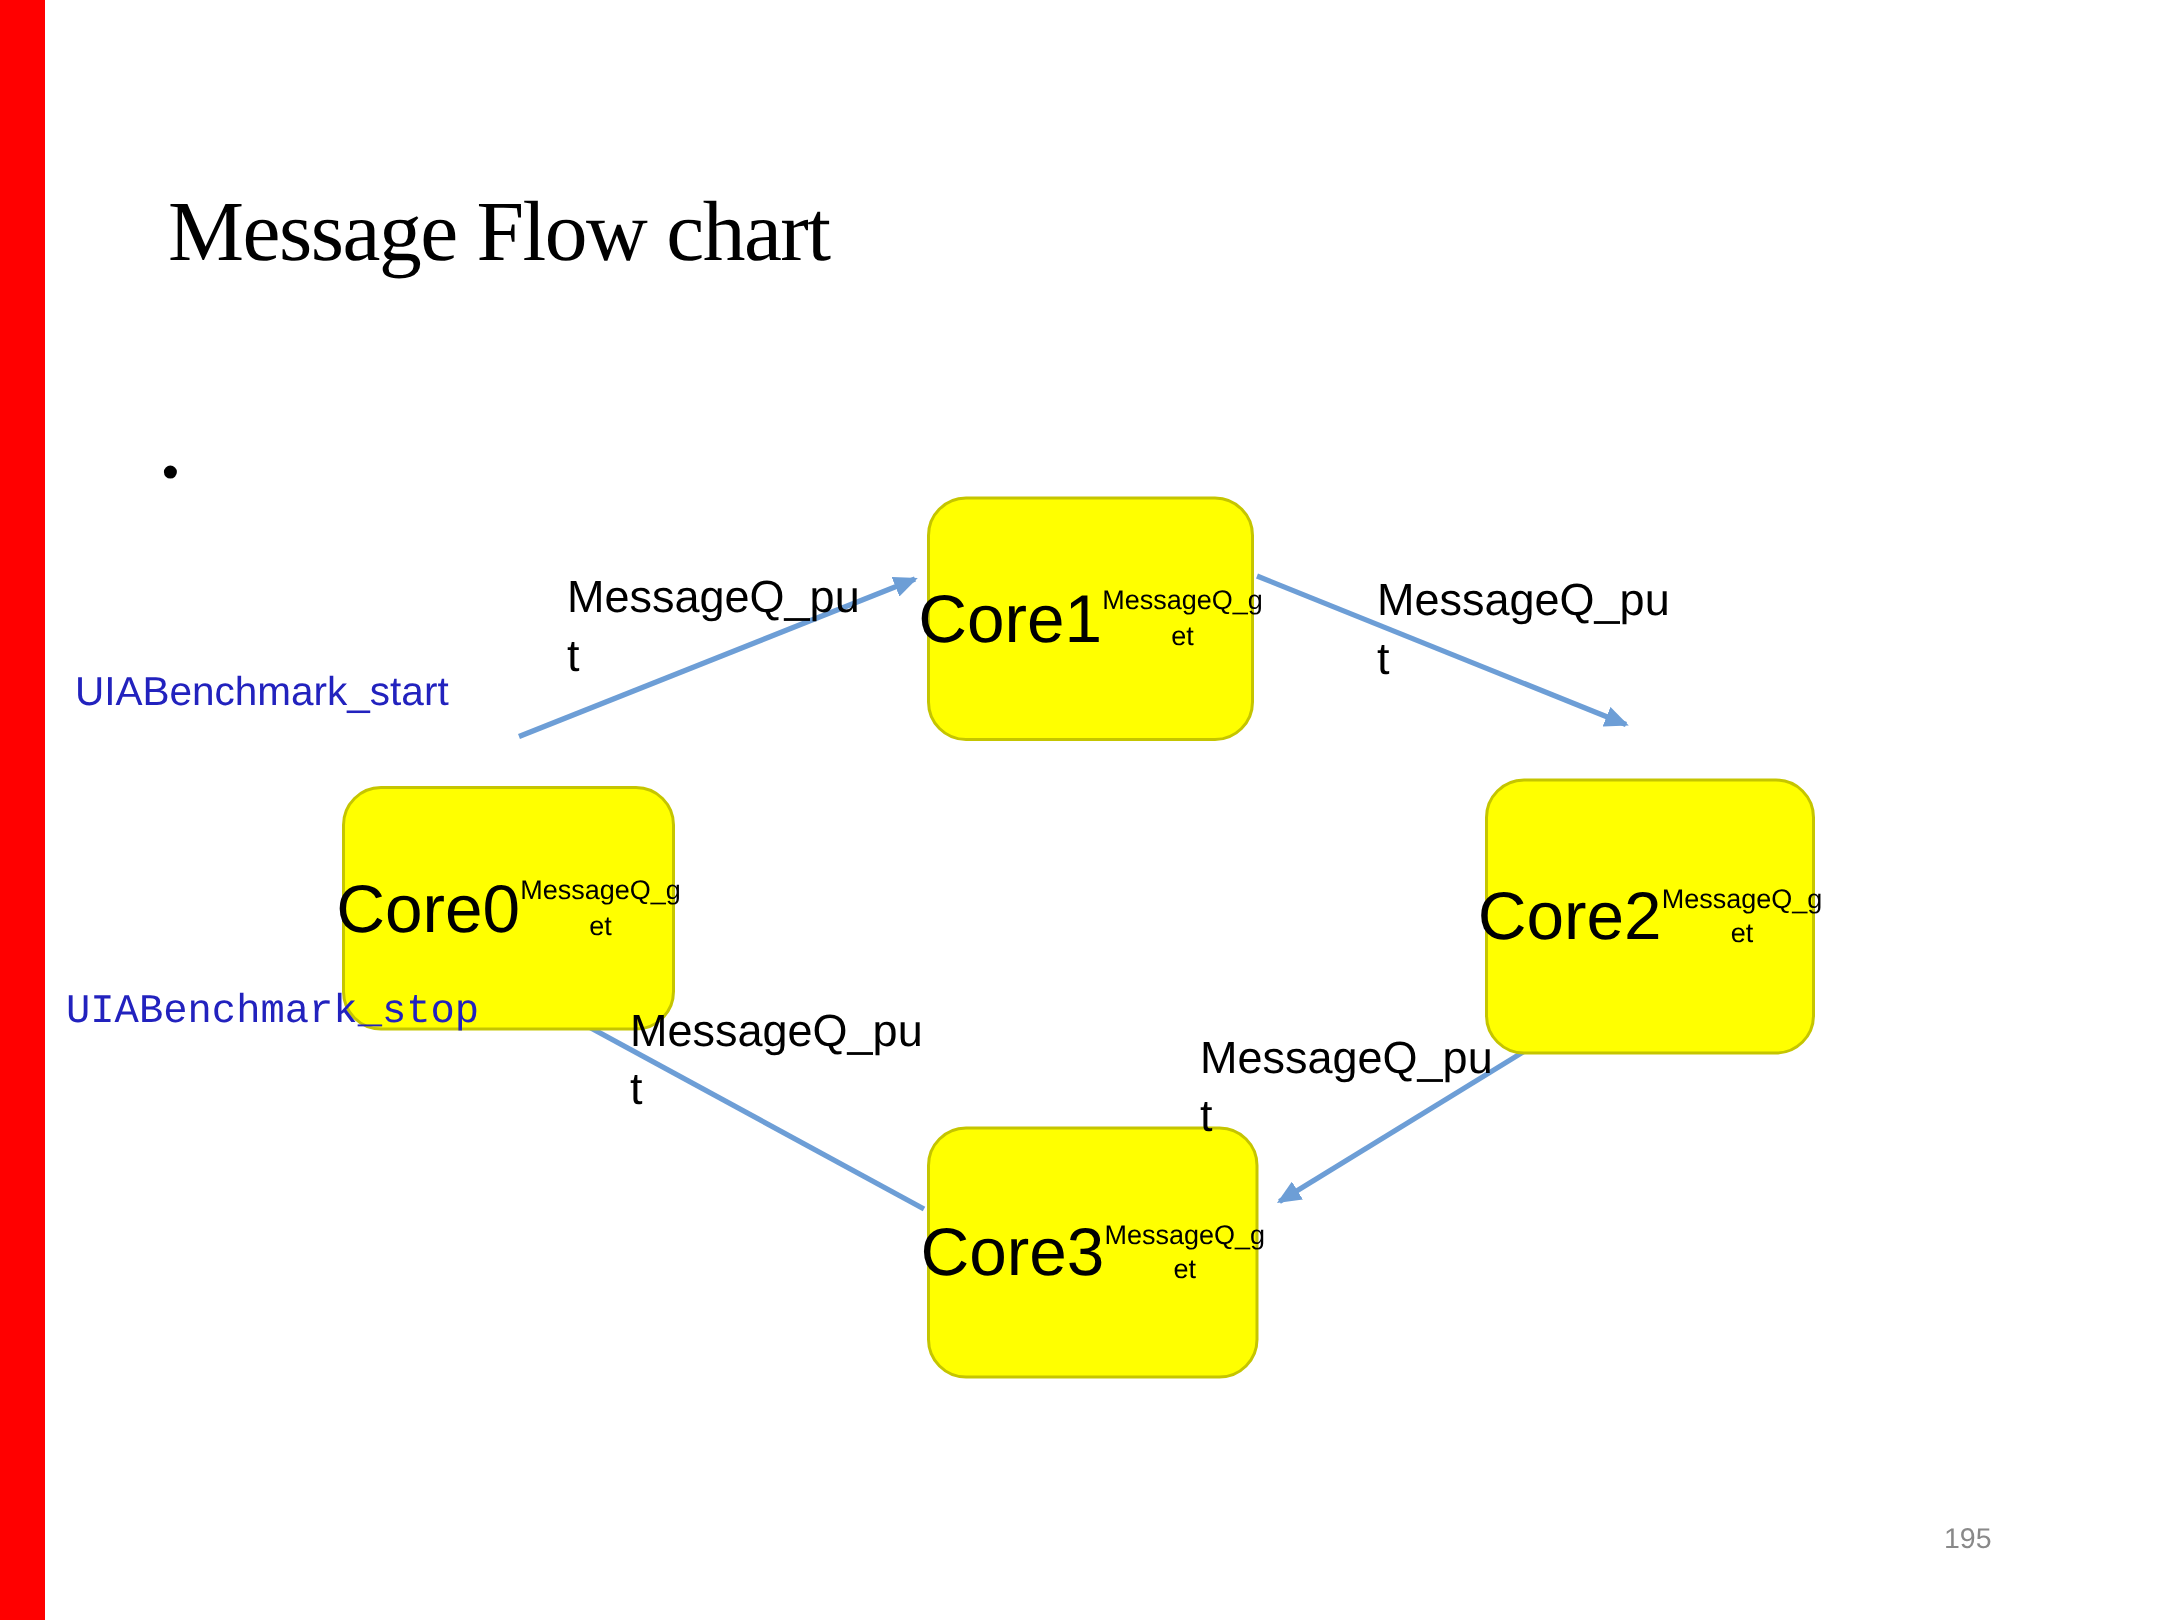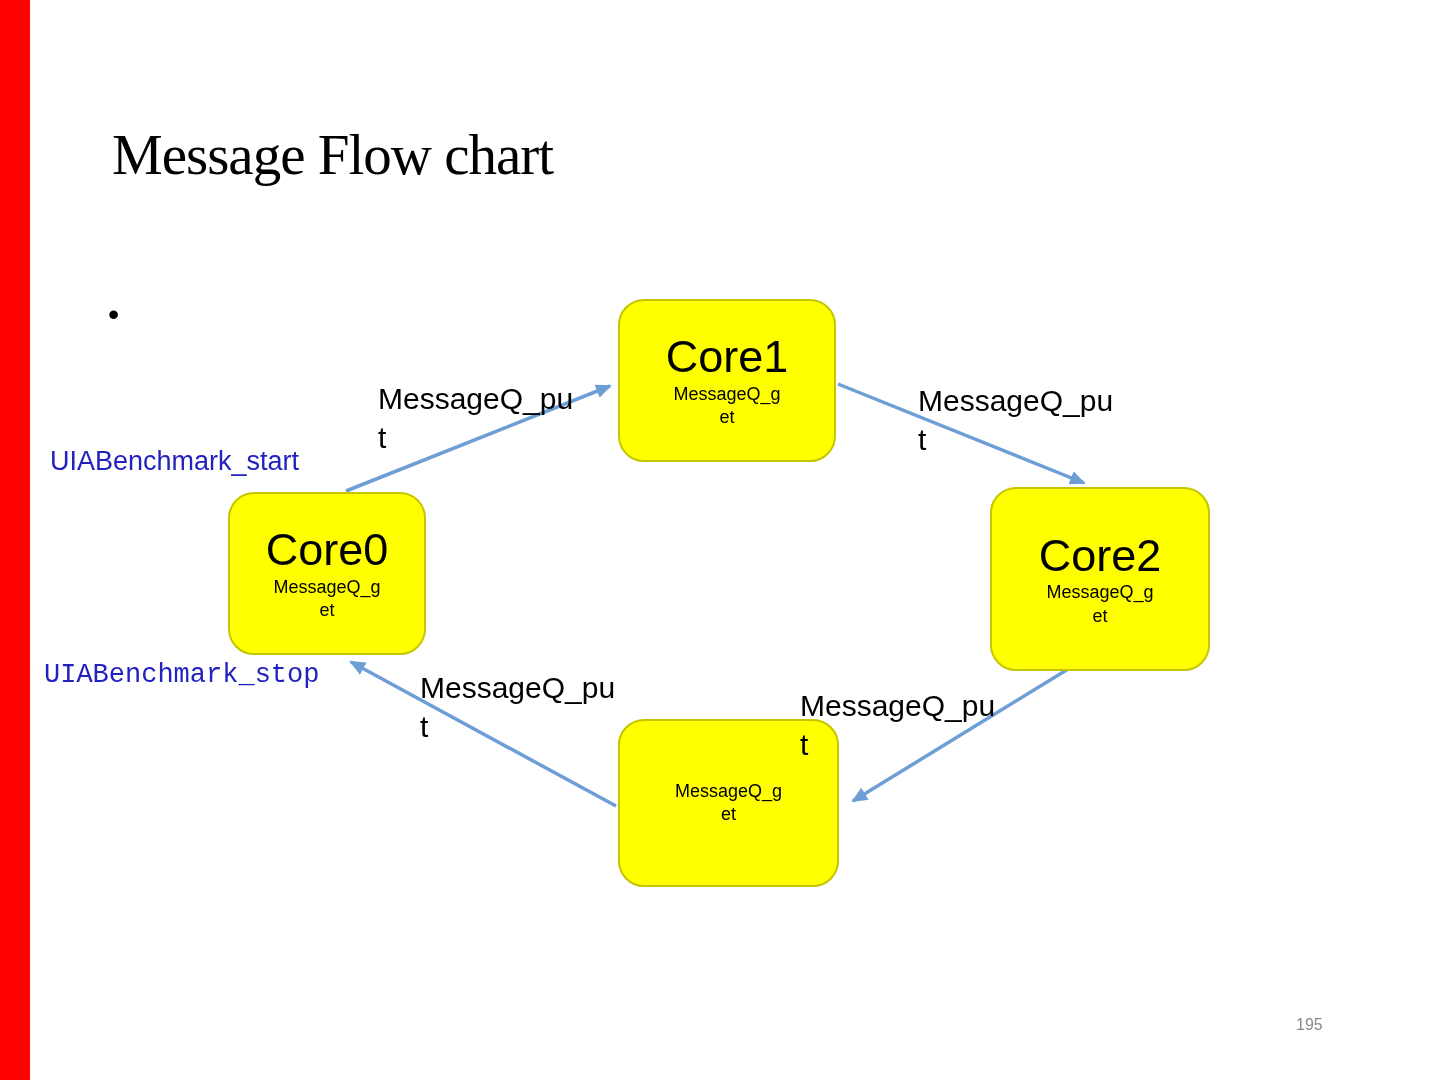--- a/index.html
+++ b/index.html
@@ -52,24 +52,25 @@
     stroke: var(--arrow, #6d9ed6);
     stroke-width: 3.5;
   }
   #arrowhead path { fill: var(--arrow, #6d9ed6); }
   .node {
     position: absolute;
     background: var(--node-fill, #ffff00);
     border: 2px solid var(--node-border, #c5c500);
     border-radius: 26px;
     display: flex;
-    flex-direction: column;
+    flex-direction: row;
     align-items: center;
     justify-content: center;
     text-align: center;
+    margin-top: 32px;
   }
   .node-title {
     font-size: 45px;
     line-height: 1.15;
     color: var(--text, #000);
   }
   .node-subtitle {
     font-size: 18px;
     line-height: 1.3;
     white-space: pre-line;
@@ -84,21 +85,21 @@
   }
   .annotation {
     position: absolute;
     font-size: 27px;
     color: var(--annotation-text, #2222be);
     white-space: nowrap;
   }
   .page-number {
     position: absolute;
     left: 1296px; top: 1016px;
-    font-size: 16px;
+    font-size: 19px;
     color: var(--page-number, #898989);
     text-align: center;
   }
 </style>
 </head>
 <body>
 
 <div class="slide">
 
   <div class="accent-bar"></div>
@@ -126,27 +127,28 @@
     <div class="node-subtitle">MessageQ_g
 et</div>
   </div>
 
   <div class="node" style="left:990px; top:487px; width:220px; height:184px;">
     <div class="node-title">Core2</div>
     <div class="node-subtitle">MessageQ_g
 et</div>
   </div>
 
-  <div class="node" style="left:228px; top:492px; width:198px; height:163px;">
+  <div class="node" style="left:228px; top:492px; width:222px; height:163px;">
     <div class="node-title">Core0</div>
     <div class="node-subtitle">MessageQ_g
 et</div>
   </div>
 
   <div class="node" style="left:618px; top:719px; width:221px; height:168px;">
+    <div class="node-title">Core3</div>
     <div class="node-subtitle">MessageQ_g
 et</div>
   </div>
 
   <div class="edge-label" style="left:378px; top:379px;">MessageQ_pu
 t</div>
 
   <div class="edge-label" style="left:918px; top:381px;">MessageQ_pu
 t</div>
 

